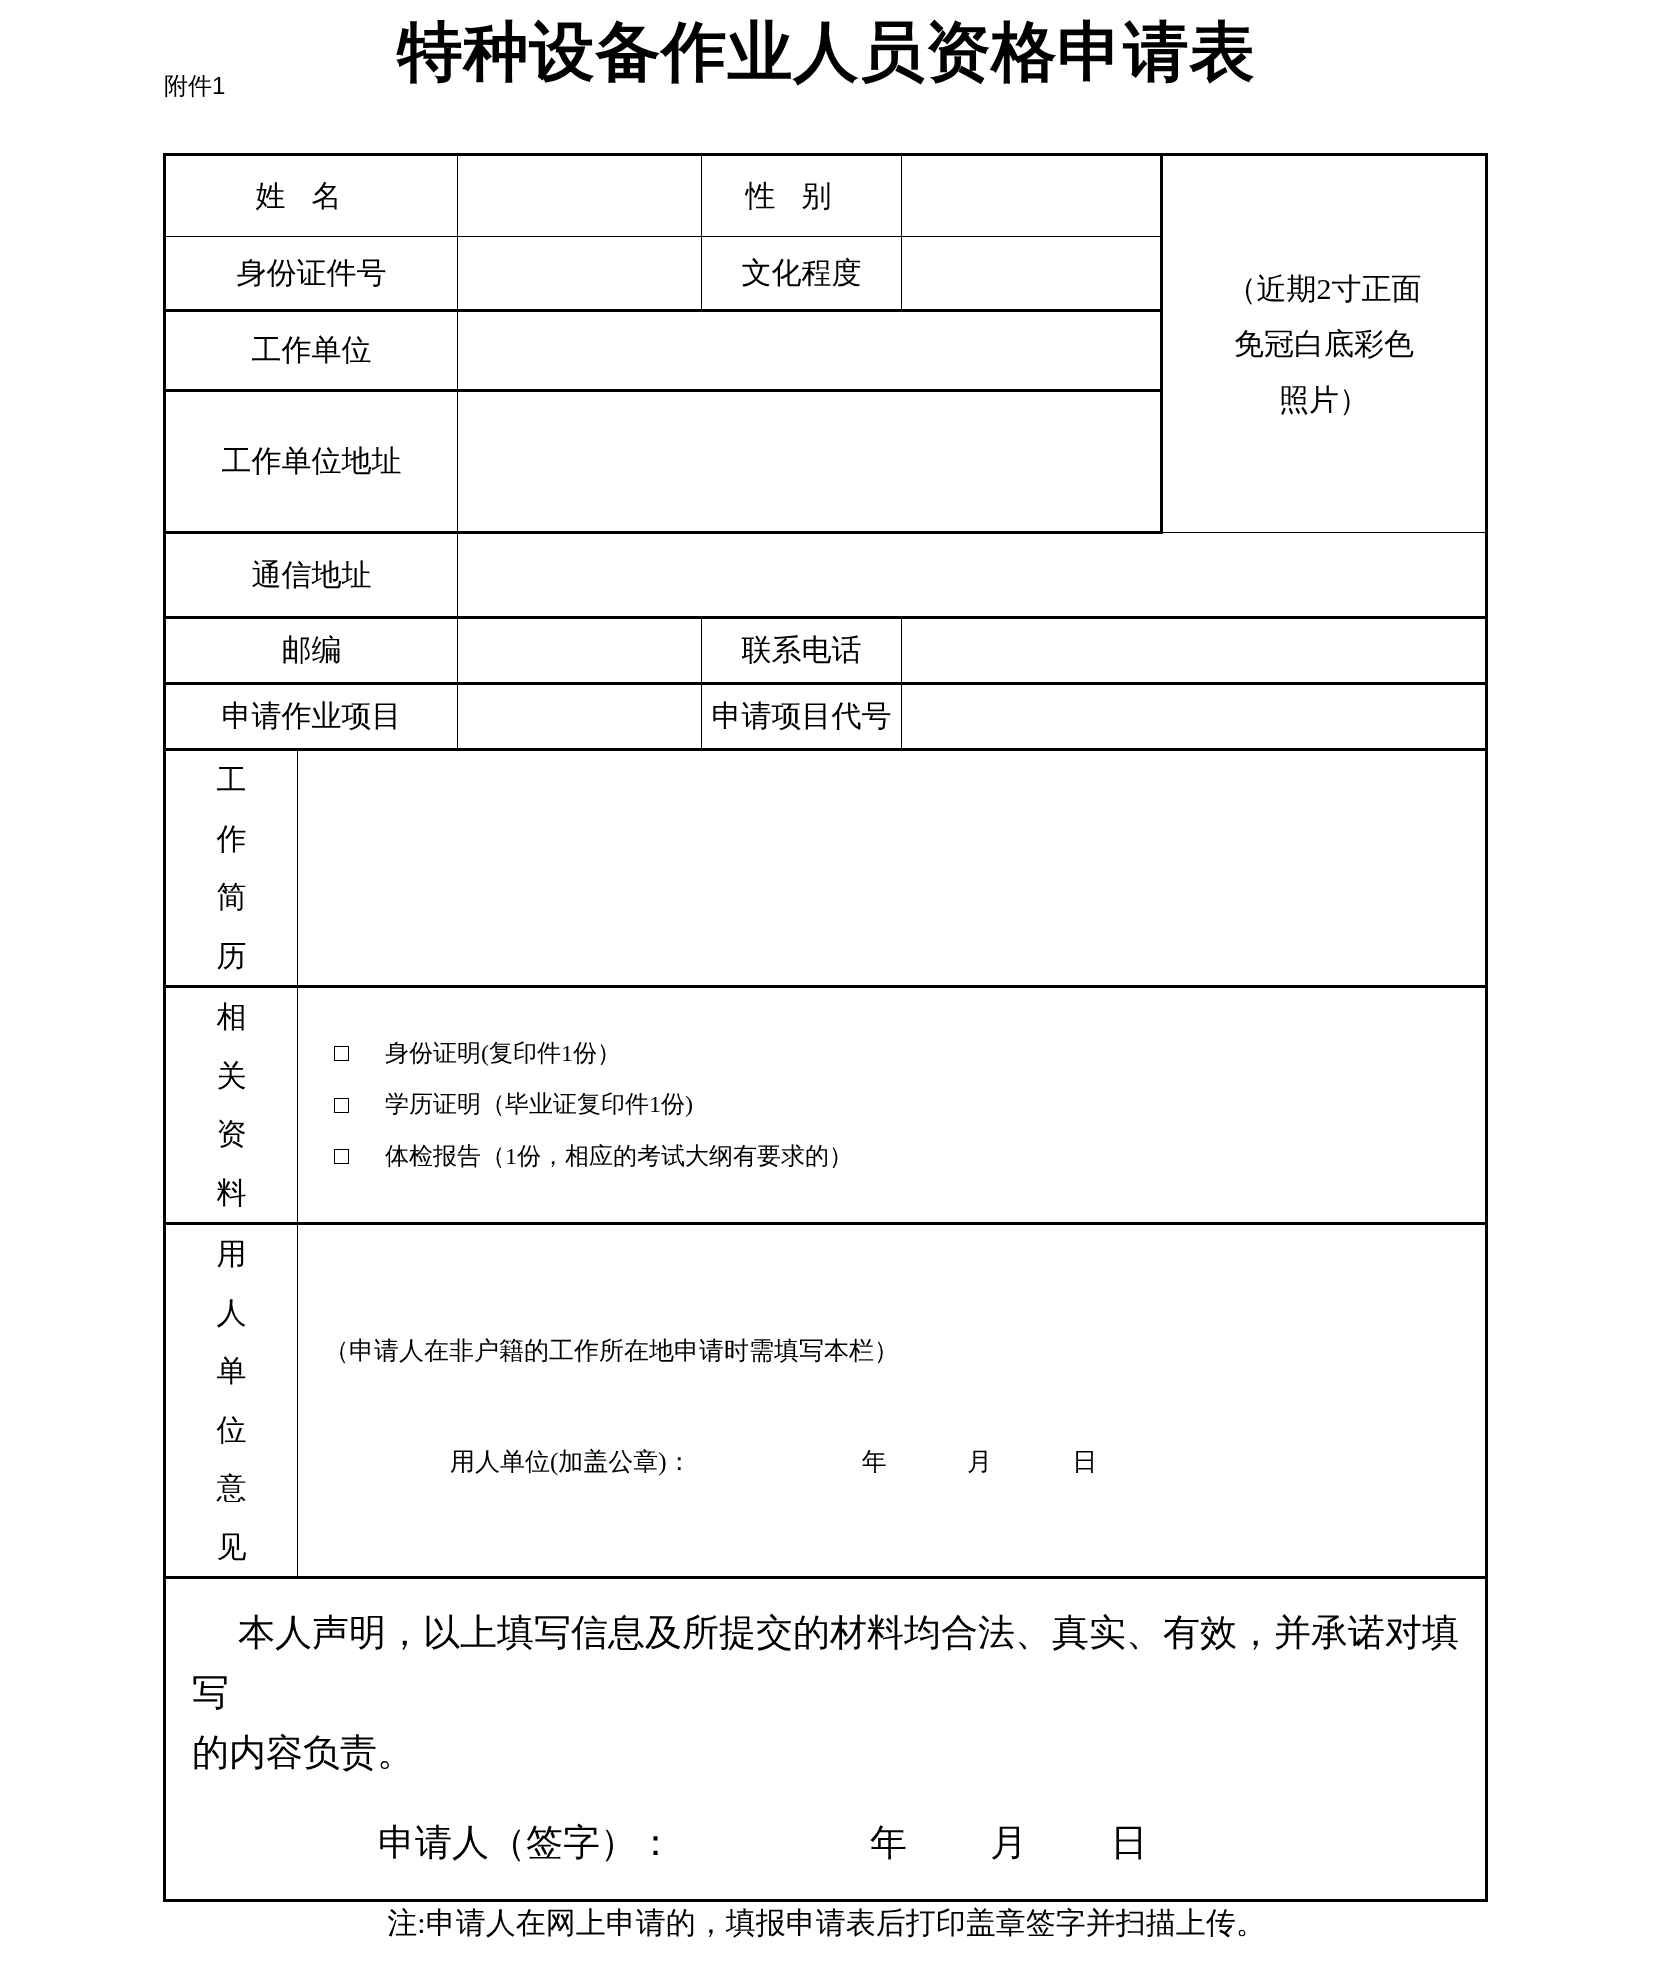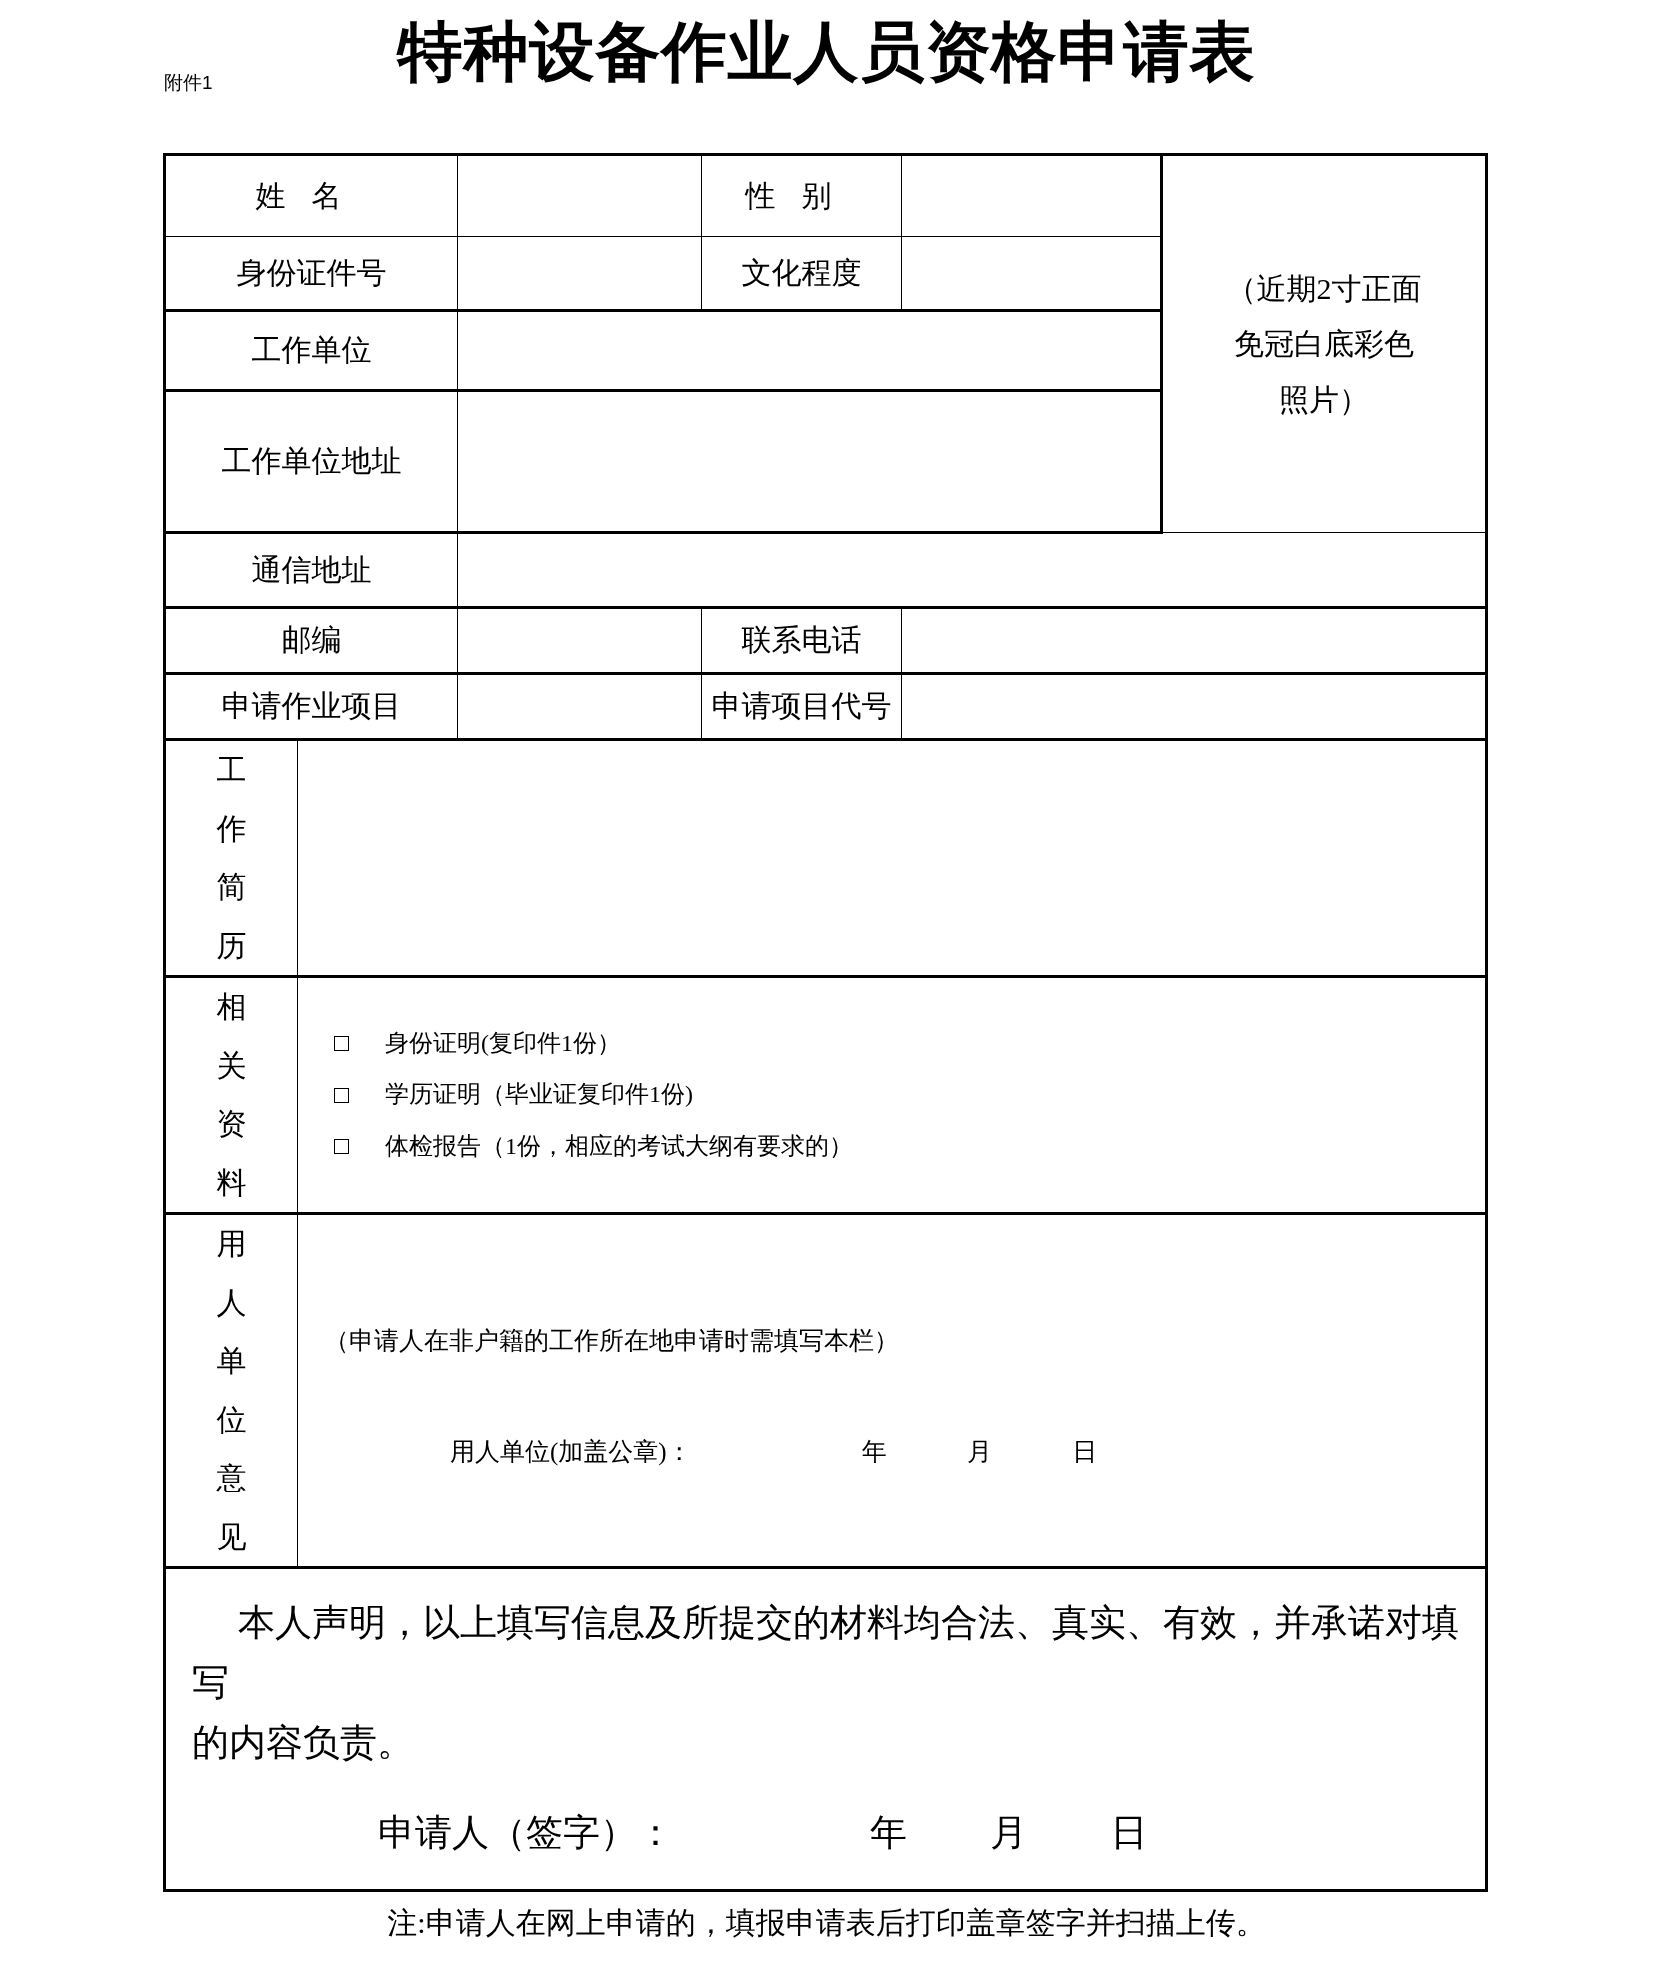--- a/index.html
+++ b/index.html
@@ -28,21 +28,21 @@
     font-weight: bold;
     font-size: 65px;
     letter-spacing: 1px;
     white-space: nowrap;
   }
   .attachment-no {
     position: absolute;
     top: 70px;
     left: 164px;
     font-family: "Liberation Sans", "DejaVu Sans", sans-serif;
-    font-size: 19px;
+    font-size: 24px;
   }
 
   
   .form-table {
     position: absolute;
     top: 153px;
     left: 163px;
     width: 1322px;
     border-collapse: collapse;
     table-layout: fixed;
@@ -202,21 +202,21 @@
     <td class="lbl outer-left thick-bot" colspan="2" style="height:80px;">工作单位</td>
     <td class="fill thick-bot thick-right" colspan="3"></td>
   </tr>
 
   <tr>
     <td class="lbl outer-left thick-bot" colspan="2" style="height:142px;text-align:center;">工作单位地址</td>
     <td class="fill thick-bot thick-right" colspan="3"></td>
   </tr>
 
   <tr>
-    <td class="lbl outer-left thick-bot" colspan="2" style="height:75px;">通信地址</td>
+    <td class="lbl outer-left thick-bot" colspan="2" style="height:85px;">通信地址</td>
     <td class="fill thick-bot outer-right" colspan="4"></td>
   </tr>
 
   <tr>
     <td class="lbl outer-left thick-bot" colspan="2" style="height:66px;margin-left:24px;">邮编</td>
     <td class="fill thick-bot"></td>
     <td class="lbl thick-bot">联系电话</td>
     <td class="fill thick-bot outer-right" colspan="2"></td>
   </tr>
 

